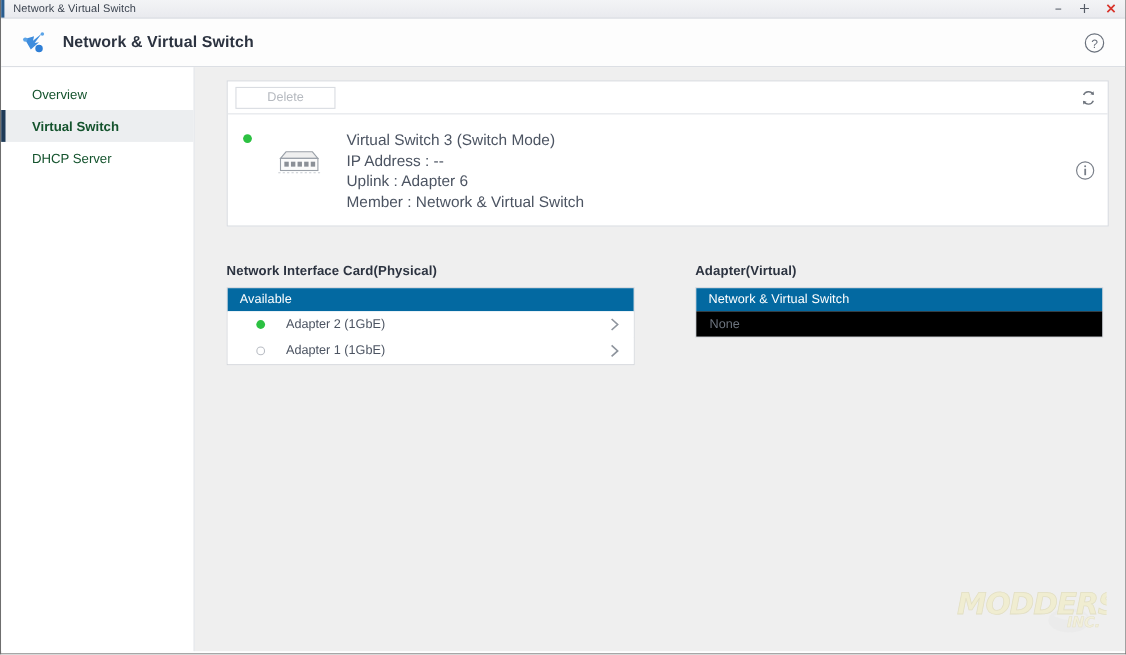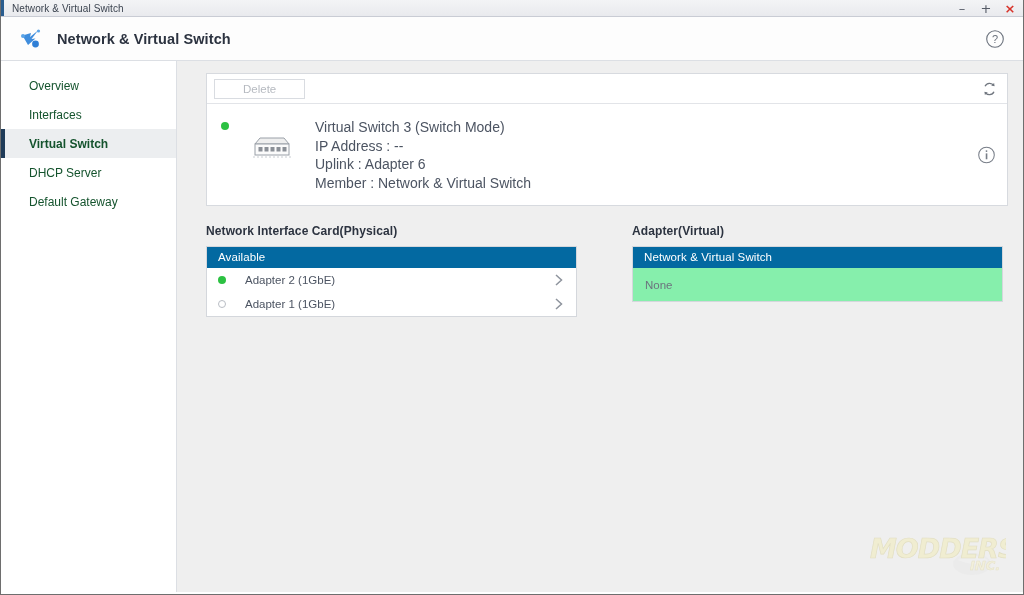--- a/index.html
+++ b/index.html
@@ -197,21 +197,21 @@
     position: absolute;
     right: 11px; top: 50%;
     transform: translateY(-50%);
     width: 19px; height: 19px;
     cursor: pointer;
   }
 
   
   .panels {
     display: flex;
-    margin-top: 18px;
+    margin-top: 33px;
     gap: 55px;
   }
   .panel { width: 371px; flex: none; }
   .panel-title {
     font-size: 12px;
     font-weight: bold;
     color: #2c3340;
     margin-bottom: 8px;
     letter-spacing: .1px;
   }
@@ -226,21 +226,21 @@
     height: 21px;
     line-height: 21px;
     padding-left: 11px;
     letter-spacing: .1px;
   }
   .adapter-row {
     height: 24px;
     display: flex;
     align-items: center;
     background: #ffffff;
-    padding-left: 11px;
+    padding-left: 26px;
     padding-right: 10px;
     position: relative;
     cursor: pointer;
     border-bottom: 1px solid transparent;
   }
   .adapter-dot {
     width: 8px; height: 8px;
     border-radius: 50%;
     flex: none;
   }
@@ -251,27 +251,27 @@
     font-size: 11.5px;
     color: #4c5462;
   }
   .chevron {
     position: absolute;
     right: 12px; top: 50%;
     transform: translateY(-50%);
     width: 10px; height: 13px;
   }
   .plain-row {
-    height: 33px;
+    height: 23px;
     display: flex;
     align-items: center;
     padding-left: 12px;
     font-size: 11.5px;
     color: #6c737e;
-    background: #86efac;
+    background: #000000;
   }
 
   
   .watermark {
     position: absolute;
     right: 17px;
     bottom: 14px;
     width: 140px;
     height: 52px;
     opacity: .55;
@@ -328,31 +328,25 @@
       <text x="10" y="14.2" text-anchor="middle" font-size="11" font-family="Liberation Sans, sans-serif" fill="#6a717c">?</text>
     </svg>
   </div>
 
   <div class="body-split">
 
     <div class="sidebar">
       <div class="nav-item">
         <span>Overview</span>
       </div>
-      <div class="nav-item">
-        <span>Interfaces</span>
-      </div>
       <div class="nav-item active">
         <span>Virtual Switch</span>
       </div>
       <div class="nav-item">
         <span>DHCP Server</span>
-      </div>
-      <div class="nav-item">
-        <span>Default Gateway</span>
       </div>
     </div>
 
     <div class="main">
 
       <div class="switch-card">
 
         <div class="switch-toolbar">
           <div class="btn-delete">Delete</div>
           <svg class="btn-refresh" viewBox="0 0 18 18">

